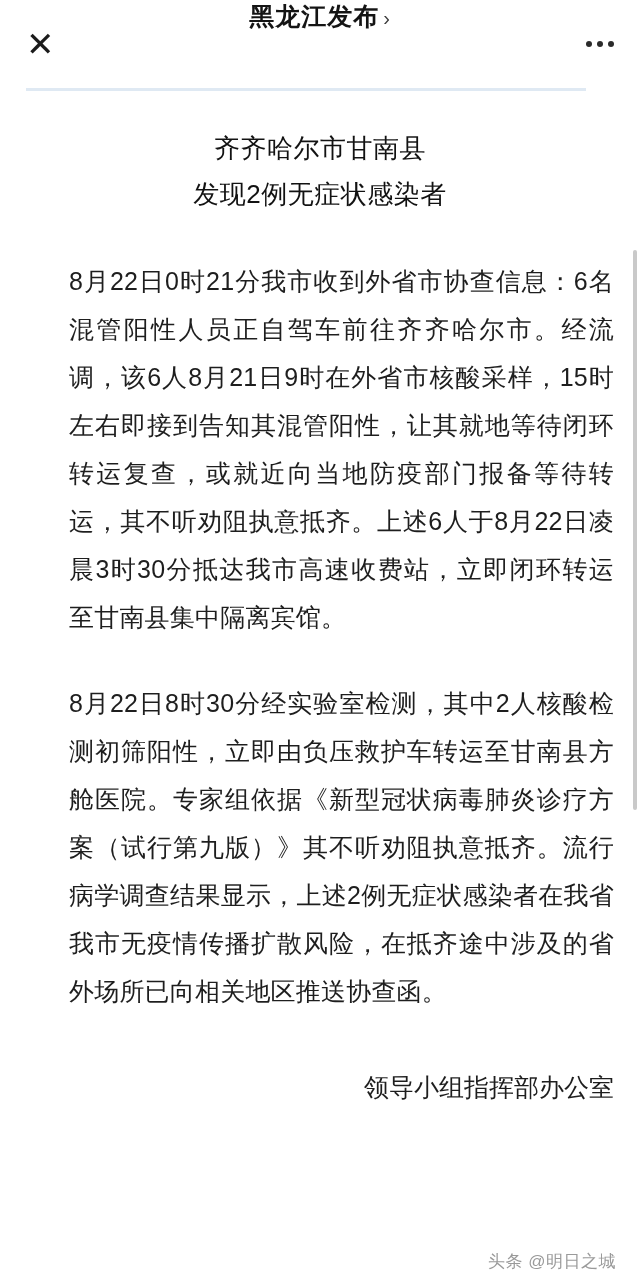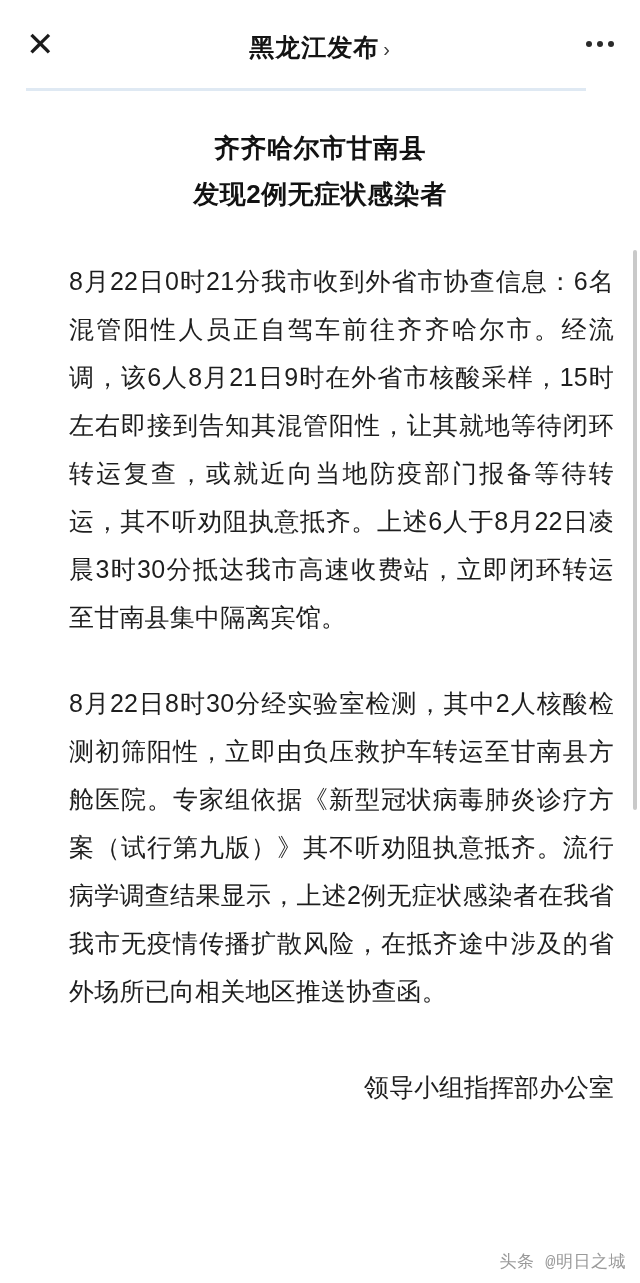--- a/index.html
+++ b/index.html
@@ -38,21 +38,21 @@
     justify-content: flex-start;
     cursor: pointer;
   }
   .nav-title-wrap {
     position: absolute;
     left: 0;
     right: 0;
     top: 0;
     height: 64px;
     display: flex;
-    align-items: flex-end;
+    align-items: flex-start;
     justify-content: center;
     pointer-events: none;
   }
   .nav-title {
     font-size: 25px;
     font-weight: 700;
     letter-spacing: 1px;
     color: #141414;
     pointer-events: auto;
     cursor: pointer;
@@ -97,21 +97,21 @@
   
   .article {
     padding: 0 26px;
     box-sizing: border-box;
   }
 
   .headline {
     margin-top: 34px;
     text-align: center;
     font-size: 26px;
-    font-weight: 700;
+    font-weight: 400;
     line-height: 46px;
     color: #121212;
     letter-spacing: 0.5px;
   }
   .headline .hl-line {
     display: block;
   }
 
   .body-block {
     margin-top: 40px;
@@ -145,26 +145,25 @@
     top: 250px;
     width: 4px;
     height: 560px;
     border-radius: 2px;
     background: #c9c9c9;
   }
 
   
   .watermark {
     position: absolute;
-    right: 14px;
+    right: 24px;
     bottom: 10px;
     font-size: 17px;
     color: #9a9a9a;
     letter-spacing: 0.5px;
-    font-family: Liberation Mono, monospace;
   }
 </style>
 </head>
 <body>
 
 <div class="navbar">
   <div class="nav-close">✕</div>
   <div class="nav-title-wrap">
     <div class="nav-title"><span>黑龙江发布</span><span class="nav-title-arrow">›</span></div>
   </div>

